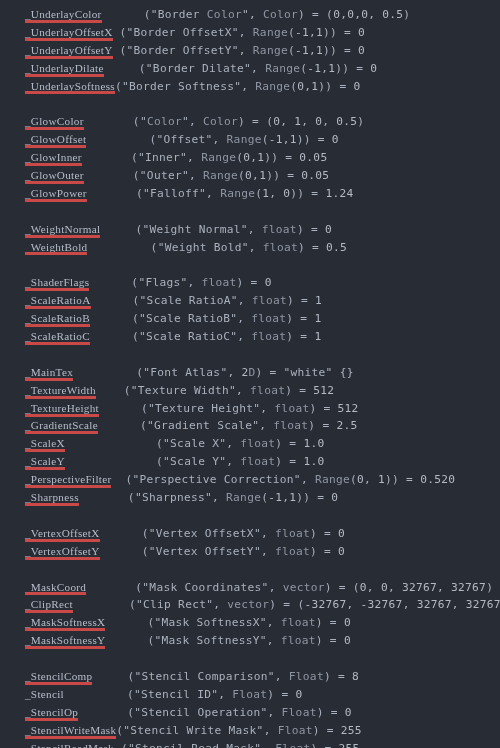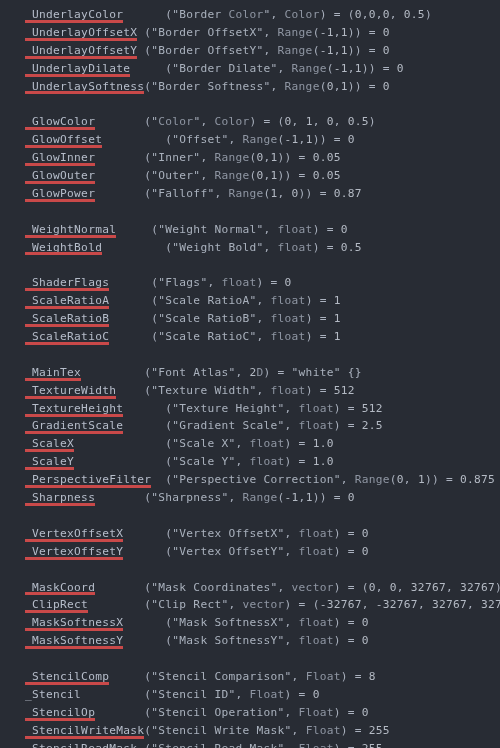--- a/index.html
+++ b/index.html
@@ -34,20 +34,21 @@
     box-sizing: border-box;
   }
   .code-line.blank { color: transparent; }
 
   
   .tok-ident {
     color: #b6bdca;
     position: relative;
     display: inline-block;
     line-height: 17.9px;
+    font-family: Liberation Serif, serif;
   }
   
   .tok-ident.sq::after {
     content: "";
     position: absolute;
     left: 0;
     right: 0;
     bottom: 1px;
     height: 3px;
     background-image:
@@ -79,37 +80,37 @@
       <div class="code-line"><span class="tok-ident sq">_UnderlayColor</span><span class="tok-rest">      (<span class="tok-str">"Border <span class="tok-type">Color</span>"</span>, <span class="tok-type">Color</span>) = (<span class="tok-num">0</span>,<span class="tok-num">0</span>,<span class="tok-num">0</span>, <span class="tok-num">0.5</span>)</span></div>
       <div class="code-line"><span class="tok-ident sq">_UnderlayOffsetX</span><span class="tok-rest"> (<span class="tok-str">"Border OffsetX"</span>, <span class="tok-type">Range</span>(<span class="tok-num">-1</span>,<span class="tok-num">1</span>)) = <span class="tok-num">0</span></span></div>
       <div class="code-line"><span class="tok-ident sq">_UnderlayOffsetY</span><span class="tok-rest"> (<span class="tok-str">"Border OffsetY"</span>, <span class="tok-type">Range</span>(<span class="tok-num">-1</span>,<span class="tok-num">1</span>)) = <span class="tok-num">0</span></span></div>
       <div class="code-line"><span class="tok-ident sq">_UnderlayDilate</span><span class="tok-rest">     (<span class="tok-str">"Border Dilate"</span>, <span class="tok-type">Range</span>(<span class="tok-num">-1</span>,<span class="tok-num">1</span>)) = <span class="tok-num">0</span></span></div>
       <div class="code-line"><span class="tok-ident sq">_UnderlaySoftness</span><span class="tok-rest">(<span class="tok-str">"Border Softness"</span>, <span class="tok-type">Range</span>(<span class="tok-num">0</span>,<span class="tok-num">1</span>)) = <span class="tok-num">0</span></span></div>
       <div class="code-line blank">&nbsp;</div>
       <div class="code-line"><span class="tok-ident sq">_GlowColor</span><span class="tok-rest">       (<span class="tok-str">"<span class="tok-type">Color</span>"</span>, <span class="tok-type">Color</span>) = (<span class="tok-num">0</span>, <span class="tok-num">1</span>, <span class="tok-num">0</span>, <span class="tok-num">0.5</span>)</span></div>
       <div class="code-line"><span class="tok-ident sq">_GlowOffset</span><span class="tok-rest">         (<span class="tok-str">"Offset"</span>, <span class="tok-type">Range</span>(<span class="tok-num">-1</span>,<span class="tok-num">1</span>)) = <span class="tok-num">0</span></span></div>
       <div class="code-line"><span class="tok-ident sq">_GlowInner</span><span class="tok-rest">       (<span class="tok-str">"Inner"</span>, <span class="tok-type">Range</span>(<span class="tok-num">0</span>,<span class="tok-num">1</span>)) = <span class="tok-num">0.05</span></span></div>
       <div class="code-line"><span class="tok-ident sq">_GlowOuter</span><span class="tok-rest">       (<span class="tok-str">"Outer"</span>, <span class="tok-type">Range</span>(<span class="tok-num">0</span>,<span class="tok-num">1</span>)) = <span class="tok-num">0.05</span></span></div>
-      <div class="code-line"><span class="tok-ident sq">_GlowPower</span><span class="tok-rest">       (<span class="tok-str">"Falloff"</span>, <span class="tok-type">Range</span>(<span class="tok-num">1</span>, <span class="tok-num">0</span>)) = <span class="tok-num">0.87</span></span></div>
+      <div class="code-line"><span class="tok-ident sq">_GlowPower</span><span class="tok-rest">       (<span class="tok-str">"Falloff"</span>, <span class="tok-type">Range</span>(<span class="tok-num">1</span>, <span class="tok-num">0</span>)) = <span class="tok-num">1.24</span></span></div>
       <div class="code-line blank">&nbsp;</div>
       <div class="code-line"><span class="tok-ident sq">_WeightNormal</span><span class="tok-rest">     (<span class="tok-str">"Weight Normal"</span>, <span class="tok-type">float</span>) = <span class="tok-num">0</span></span></div>
       <div class="code-line"><span class="tok-ident sq">_WeightBold</span><span class="tok-rest">         (<span class="tok-str">"Weight Bold"</span>, <span class="tok-type">float</span>) = <span class="tok-num">0.5</span></span></div>
       <div class="code-line blank">&nbsp;</div>
       <div class="code-line"><span class="tok-ident sq">_ShaderFlags</span><span class="tok-rest">      (<span class="tok-str">"Flags"</span>, <span class="tok-type">float</span>) = <span class="tok-num">0</span></span></div>
       <div class="code-line"><span class="tok-ident sq">_ScaleRatioA</span><span class="tok-rest">      (<span class="tok-str">"Scale RatioA"</span>, <span class="tok-type">float</span>) = <span class="tok-num">1</span></span></div>
       <div class="code-line"><span class="tok-ident sq">_ScaleRatioB</span><span class="tok-rest">      (<span class="tok-str">"Scale RatioB"</span>, <span class="tok-type">float</span>) = <span class="tok-num">1</span></span></div>
       <div class="code-line"><span class="tok-ident sq">_ScaleRatioC</span><span class="tok-rest">      (<span class="tok-str">"Scale RatioC"</span>, <span class="tok-type">float</span>) = <span class="tok-num">1</span></span></div>
       <div class="code-line blank">&nbsp;</div>
       <div class="code-line"><span class="tok-ident sq">_MainTex</span><span class="tok-rest">         (<span class="tok-str">"Font Atlas"</span>, <span class="tok-type"><span class="tok-num">2</span>D</span>) = <span class="tok-str">"white"</span> {}</span></div>
       <div class="code-line"><span class="tok-ident sq">_TextureWidth</span><span class="tok-rest">    (<span class="tok-str">"Texture Width"</span>, <span class="tok-type">float</span>) = <span class="tok-num">512</span></span></div>
       <div class="code-line"><span class="tok-ident sq">_TextureHeight</span><span class="tok-rest">      (<span class="tok-str">"Texture Height"</span>, <span class="tok-type">float</span>) = <span class="tok-num">512</span></span></div>
       <div class="code-line"><span class="tok-ident sq">_GradientScale</span><span class="tok-rest">      (<span class="tok-str">"Gradient Scale"</span>, <span class="tok-type">float</span>) = <span class="tok-num">2.5</span></span></div>
       <div class="code-line"><span class="tok-ident sq">_ScaleX</span><span class="tok-rest">             (<span class="tok-str">"Scale X"</span>, <span class="tok-type">float</span>) = <span class="tok-num">1.0</span></span></div>
       <div class="code-line"><span class="tok-ident sq">_ScaleY</span><span class="tok-rest">             (<span class="tok-str">"Scale Y"</span>, <span class="tok-type">float</span>) = <span class="tok-num">1.0</span></span></div>
-      <div class="code-line"><span class="tok-ident sq">_PerspectiveFilter</span><span class="tok-rest">  (<span class="tok-str">"Perspective Correction"</span>, <span class="tok-type">Range</span>(<span class="tok-num">0</span>, <span class="tok-num">1</span>)) = <span class="tok-num">0.875</span></span></div>
+      <div class="code-line"><span class="tok-ident sq">_PerspectiveFilter</span><span class="tok-rest">  (<span class="tok-str">"Perspective Correction"</span>, <span class="tok-type">Range</span>(<span class="tok-num">0</span>, <span class="tok-num">1</span>)) = <span class="tok-num">0.520</span></span></div>
       <div class="code-line"><span class="tok-ident sq">_Sharpness</span><span class="tok-rest">       (<span class="tok-str">"Sharpness"</span>, <span class="tok-type">Range</span>(<span class="tok-num">-1</span>,<span class="tok-num">1</span>)) = <span class="tok-num">0</span></span></div>
       <div class="code-line blank">&nbsp;</div>
       <div class="code-line"><span class="tok-ident sq">_VertexOffsetX</span><span class="tok-rest">      (<span class="tok-str">"Vertex OffsetX"</span>, <span class="tok-type">float</span>) = <span class="tok-num">0</span></span></div>
       <div class="code-line"><span class="tok-ident sq">_VertexOffsetY</span><span class="tok-rest">      (<span class="tok-str">"Vertex OffsetY"</span>, <span class="tok-type">float</span>) = <span class="tok-num">0</span></span></div>
       <div class="code-line blank">&nbsp;</div>
       <div class="code-line"><span class="tok-ident sq">_MaskCoord</span><span class="tok-rest">       (<span class="tok-str">"Mask Coordinates"</span>, <span class="tok-type">vector</span>) = (<span class="tok-num">0</span>, <span class="tok-num">0</span>, <span class="tok-num">32767</span>, <span class="tok-num">32767</span>)</span></div>
       <div class="code-line"><span class="tok-ident sq">_ClipRect</span><span class="tok-rest">        (<span class="tok-str">"Clip Rect"</span>, <span class="tok-type">vector</span>) = (<span class="tok-num">-32767</span>, <span class="tok-num">-32767</span>, <span class="tok-num">32767</span>, <span class="tok-num">32767</span>)</span></div>
       <div class="code-line"><span class="tok-ident sq">_MaskSoftnessX</span><span class="tok-rest">      (<span class="tok-str">"Mask SoftnessX"</span>, <span class="tok-type">float</span>) = <span class="tok-num">0</span></span></div>
       <div class="code-line"><span class="tok-ident sq">_MaskSoftnessY</span><span class="tok-rest">      (<span class="tok-str">"Mask SoftnessY"</span>, <span class="tok-type">float</span>) = <span class="tok-num">0</span></span></div>
       <div class="code-line blank">&nbsp;</div>

